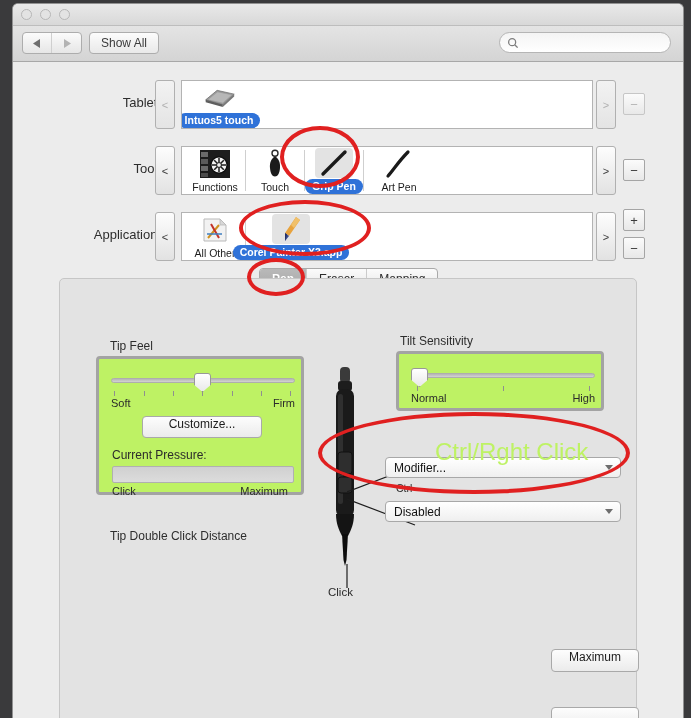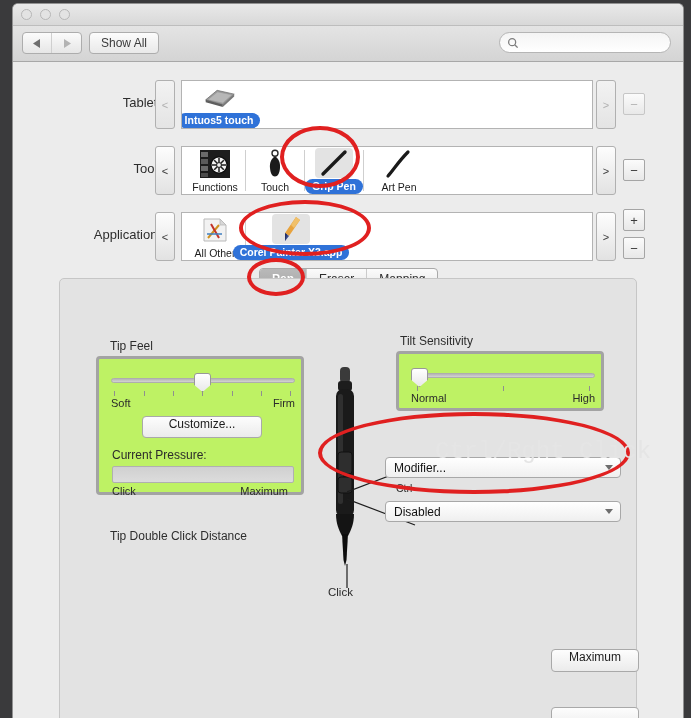--- a/index.html
+++ b/index.html
@@ -239,23 +239,23 @@
 
   
   .ellipse {
     position: absolute;
     border: 4px solid #e02020;
     border-radius: 50%;
     pointer-events: none;
   }
   .annot-text {
     position: absolute;
-    color: #e5e5e5;
+    color: #bef264;
     font-size: 24px;
-    font-family: Liberation Mono, monospace;
+    font-family: Liberation Sans, sans-serif;
     white-space: nowrap;
   }
 
   svg { display: block; }
 </style>
 </head>
 <body>
 
 <div id="root">
 <div class="window">

